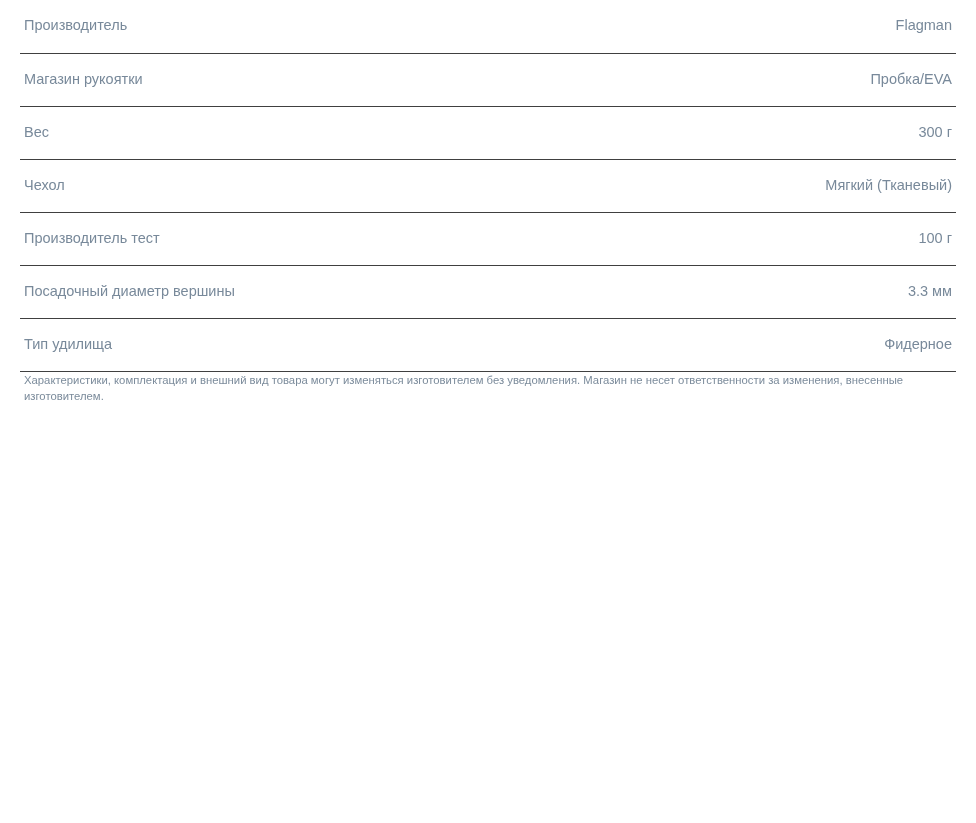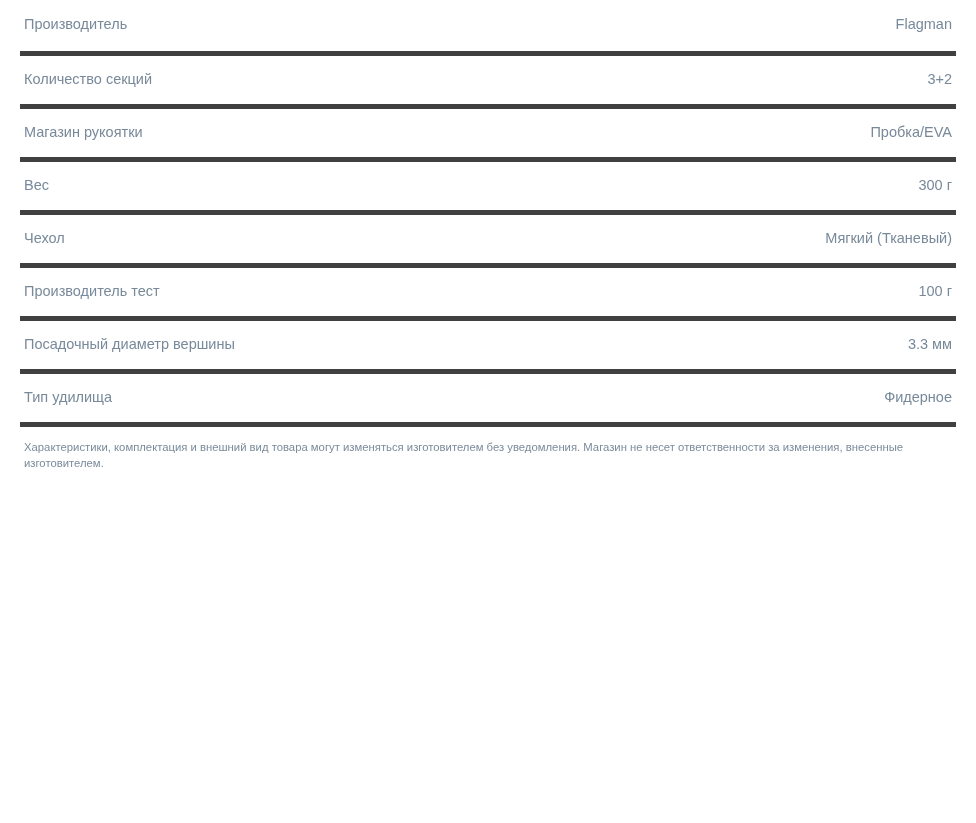--- a/index.html
+++ b/index.html
@@ -25,21 +25,21 @@
     width: 100%;
     border-collapse: collapse;
     table-layout: fixed;
   }
 
   .spec-row {
     height: 53px;
   }
 
   .spec-row > td {
-    border-bottom: 5px solid #404040;
+    border-bottom: 1px solid #404040;
     padding: 0 4px;
     vertical-align: middle;
     font-size: 14.5px;
     line-height: 1.35;
     color: #78899a;
     font-weight: 400;
     white-space: nowrap;
   }
 
   .spec-label {
@@ -47,21 +47,21 @@
     width: 55%;
   }
 
   .spec-value {
     text-align: right;
     width: 45%;
     color: #73838f;
   }
 
   .spec-footer-cell {
-    padding: 12px 4px 0 4px;
+    padding: 0 4px 0 4px;
     vertical-align: top;
     border-bottom: none;
   }
 
   .spec-note {
     font-size: 11.3px;
     line-height: 1.45;
     color: #7b8b9b;
     white-space: normal;
     max-width: 936px;
@@ -69,24 +69,20 @@
 </style>
 </head>
 <body>
 
 <div id="specs-wrapper">
   <table class="spec-table">
     <tbody>
       <tr class="spec-row">
         <td class="spec-label">Производитель</td>
         <td class="spec-value">Flagman</td>
-      </tr>
-      <tr class="spec-row">
-        <td class="spec-label">Количество секций</td>
-        <td class="spec-value">3+2</td>
       </tr>
       <tr class="spec-row">
         <td class="spec-label">Магазин рукоятки</td>
         <td class="spec-value">Пробка/EVA</td>
       </tr>
       <tr class="spec-row">
         <td class="spec-label">Вес</td>
         <td class="spec-value">300 г</td>
       </tr>
       <tr class="spec-row">

